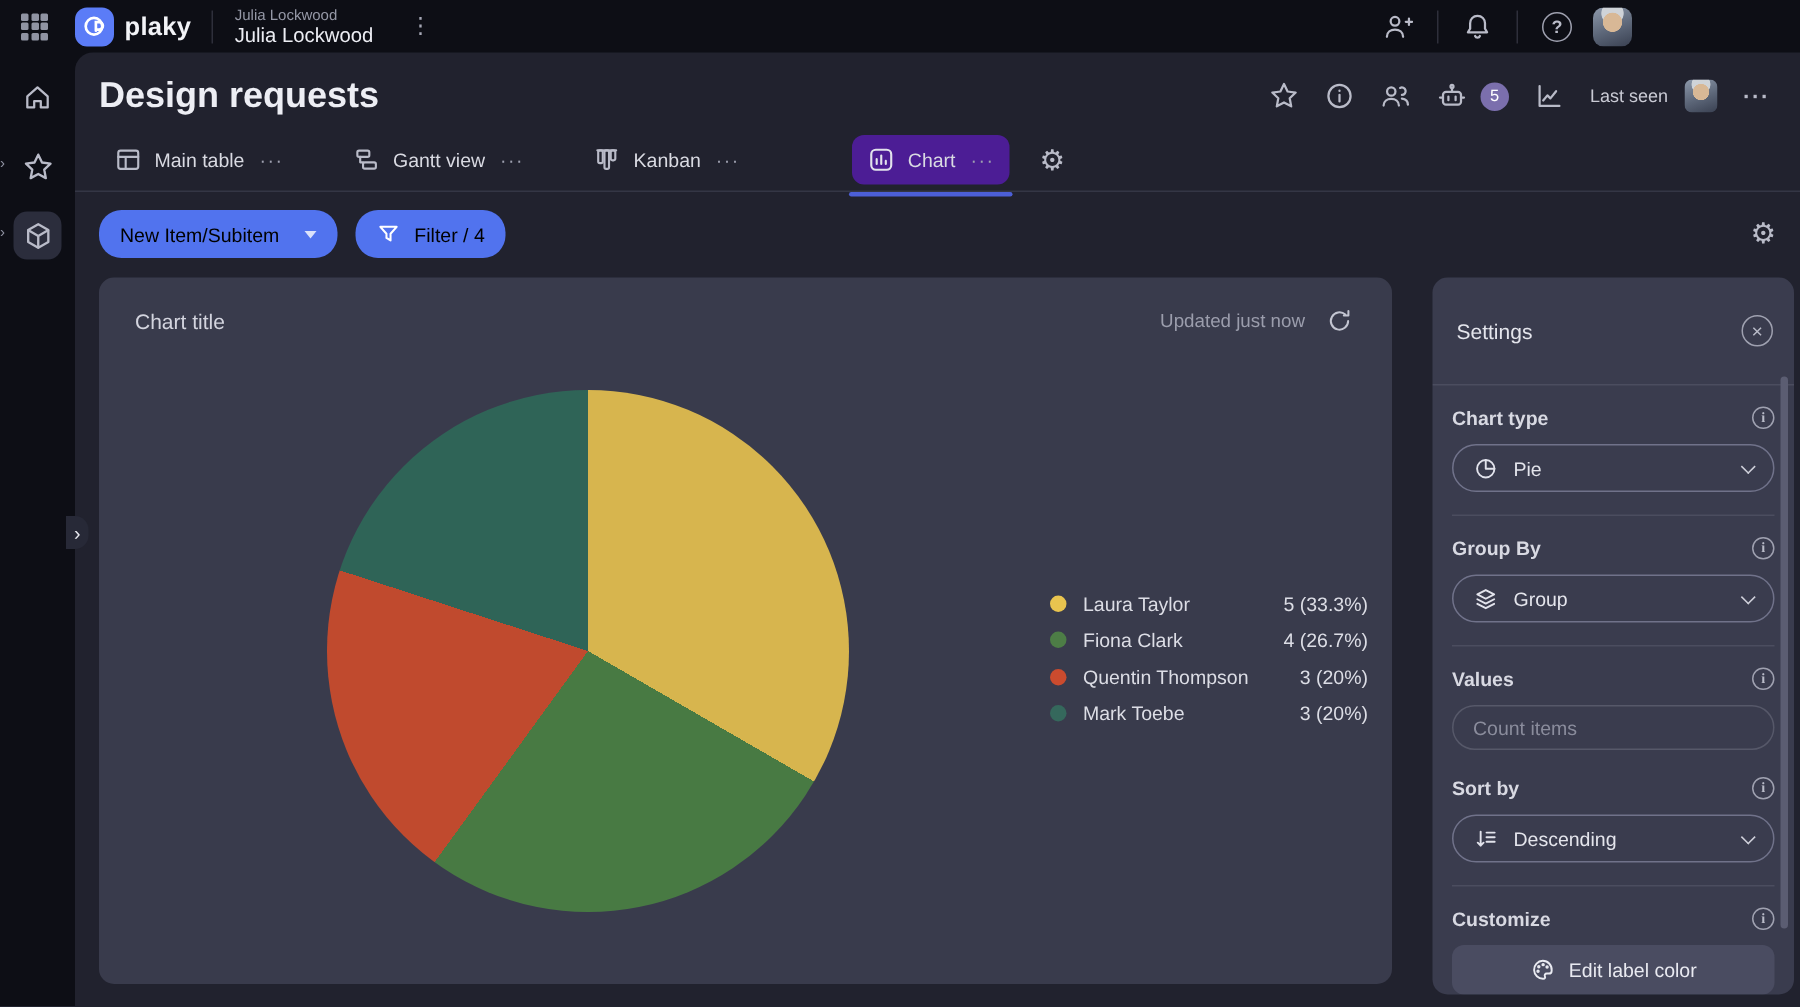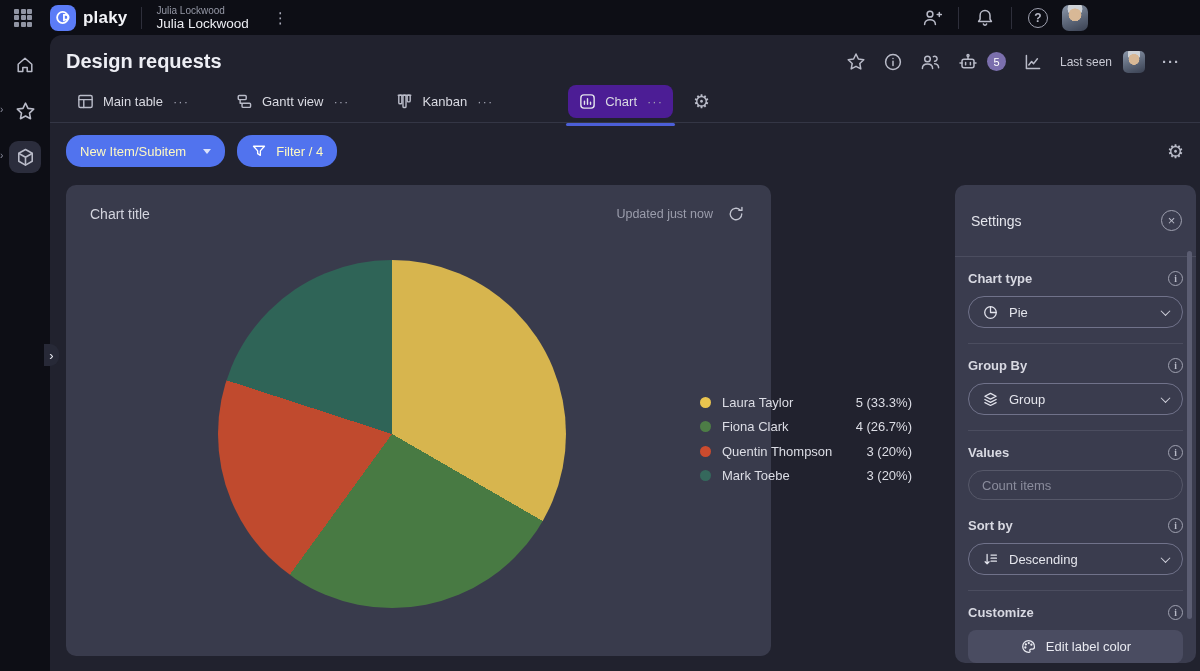--- a/index.html
+++ b/index.html
@@ -34,43 +34,43 @@
   
   .sidebar { position:absolute; left:0; top:35px; width:50px; bottom:0; display:flex; flex-direction:column; align-items:center; }
   .sb-item { width:32px; height:32px; margin-top:14px; border-radius:9px; display:flex; align-items:center; justify-content:center; position:relative; cursor:pointer; }
   .sb-item.active { background:#2b2d3c; }
   .sb-mini { position:absolute; left:-9px; top:9px; font-size:10px; color:#8f91a1; }
   .sb-expand { position:absolute; left:44px; top:344px; width:15px; height:22px; background:#272937; border-radius:0 9px 9px 0; color:#e8e9f0; font-size:13px; display:flex; align-items:center; justify-content:center; cursor:pointer; z-index:5; }
 
   
   .content { position:absolute; left:50px; top:35px; right:0; bottom:0; background:#21222e; border-radius:12px 0 0 0; overflow:hidden; }
   .page-header { display:flex; align-items:center; padding:15px 20px 0 16px; }
-  .page-title { font-size:20px; font-weight:700; color:#edeef4; }
+  .page-title { font-size:24px; font-weight:700; color:#edeef4; }
   .ph-icons { margin-left:auto; display:flex; align-items:center; gap:17px; }
   .badge { min-width:19px; height:19px; border-radius:10px; background:#7b6fad; color:#fff; font-size:11px; display:flex; align-items:center; justify-content:center; padding:0 5px; margin-left:-8px; }
   .last-seen { font-size:12px; color:#c9cad4; }
   .ellipsis { color:#b9bbc8; font-size:15px; font-weight:700; letter-spacing:1px; cursor:pointer; }
 
   
   .tabs-row { display:flex; align-items:center; height:42px; margin-top:8px; padding:0 16px; border-bottom:1px solid #343645; position:relative; }
   .tab { display:flex; align-items:center; gap:8px; padding:7px 10px; border-radius:8px; margin-right:26px; cursor:pointer; position:relative; }
   .tab-label { font-size:13px; color:#d9dae2; }
   .tab-dots { font-size:13px; color:#9fa1b0; letter-spacing:1px; line-height:8px; margin-left:2px; cursor:pointer; }
   .tab.active { background:#4c1d95;margin-left:39px; }
   .tab.active::after { content:''; position:absolute; left:-2px; right:-2px; bottom:-8px; height:3px; background:#4c5fd7; border-radius:2px; }
   .gear-btn { cursor:pointer; }
 
   
   .toolbar { display:flex; align-items:center; margin:12px 16px 0 16px; gap:12px; }
-  .btn-blue { background:#5173ee; color:#fef9c3; font-size:13px; height:30px; border-radius:15px; display:flex; align-items:center; padding:16px 14px; gap:9px; cursor:pointer; border:none;justify-content:space-between; }
+  .btn-blue { background:#5173ee; color:#000000; font-size:13px; height:30px; border-radius:15px; display:flex; align-items:center; padding:16px 14px; gap:9px; cursor:pointer; border:none;justify-content:space-between; }
   .caret { width:0; height:0; border-left:4.5px solid transparent; border-right:4.5px solid transparent; border-top:5px solid #dbe2fb; margin-left:8px; }
   .toolbar .gear-btn { margin-left:auto; }
 
   
-  .chart-card { position:absolute; left:16px; top:150px; width:705px; height:471px; background:#393b4c; border-radius:10px; }
+  .chart-card { position:absolute; left:16px; top:150px; width:862px; height:471px; background:#393b4c; border-radius:10px; }
   .card-header { display:flex; align-items:center; padding:20px 26px 0 24px; }
   .chart-title { font-size:14px; color:#d3d4de; }
   .updated { margin-left:auto; font-size:12.5px; color:#9b9dac; margin-right:14px; }
   .pie { position:absolute; left:152px; top:75px; width:348px; height:348px; border-radius:50%; cursor:pointer; }
   .legend { position:absolute; left:634px; top:205px; width:212px; }
   .legend-row { display:flex; align-items:center; height:24.5px;justify-content:flex-end; }
   .legend-dot { width:11px; height:11px; border-radius:50%; flex:0 0 11px; }
   .legend-name { font-size:13px; color:#dcdde5; margin-left:11px; }
   .legend-val { font-size:13px; color:#dcdde5; margin-left:auto; }
 

